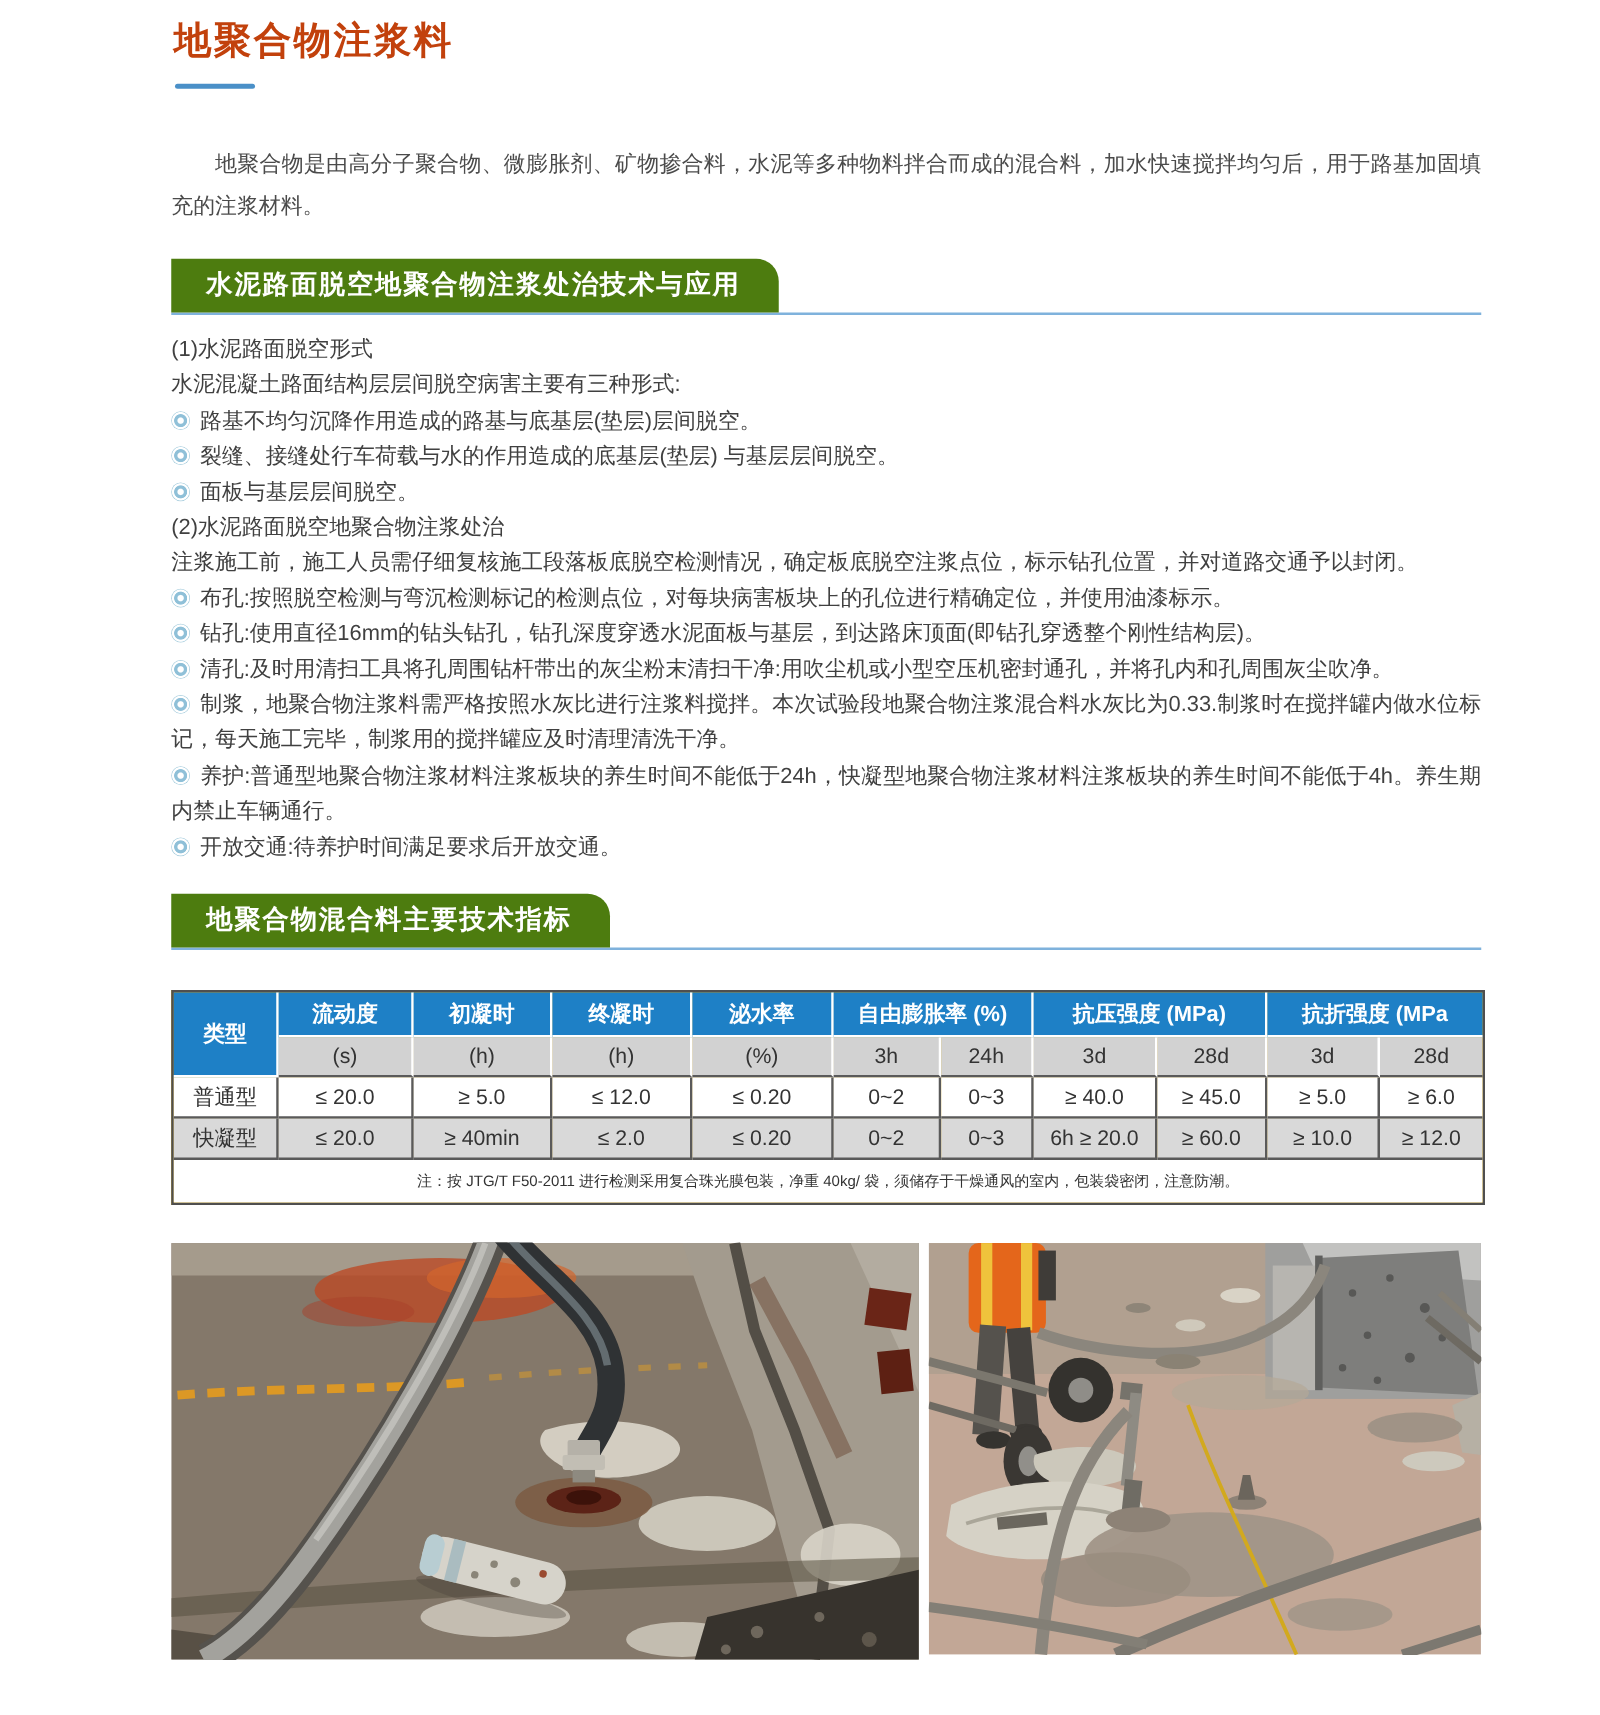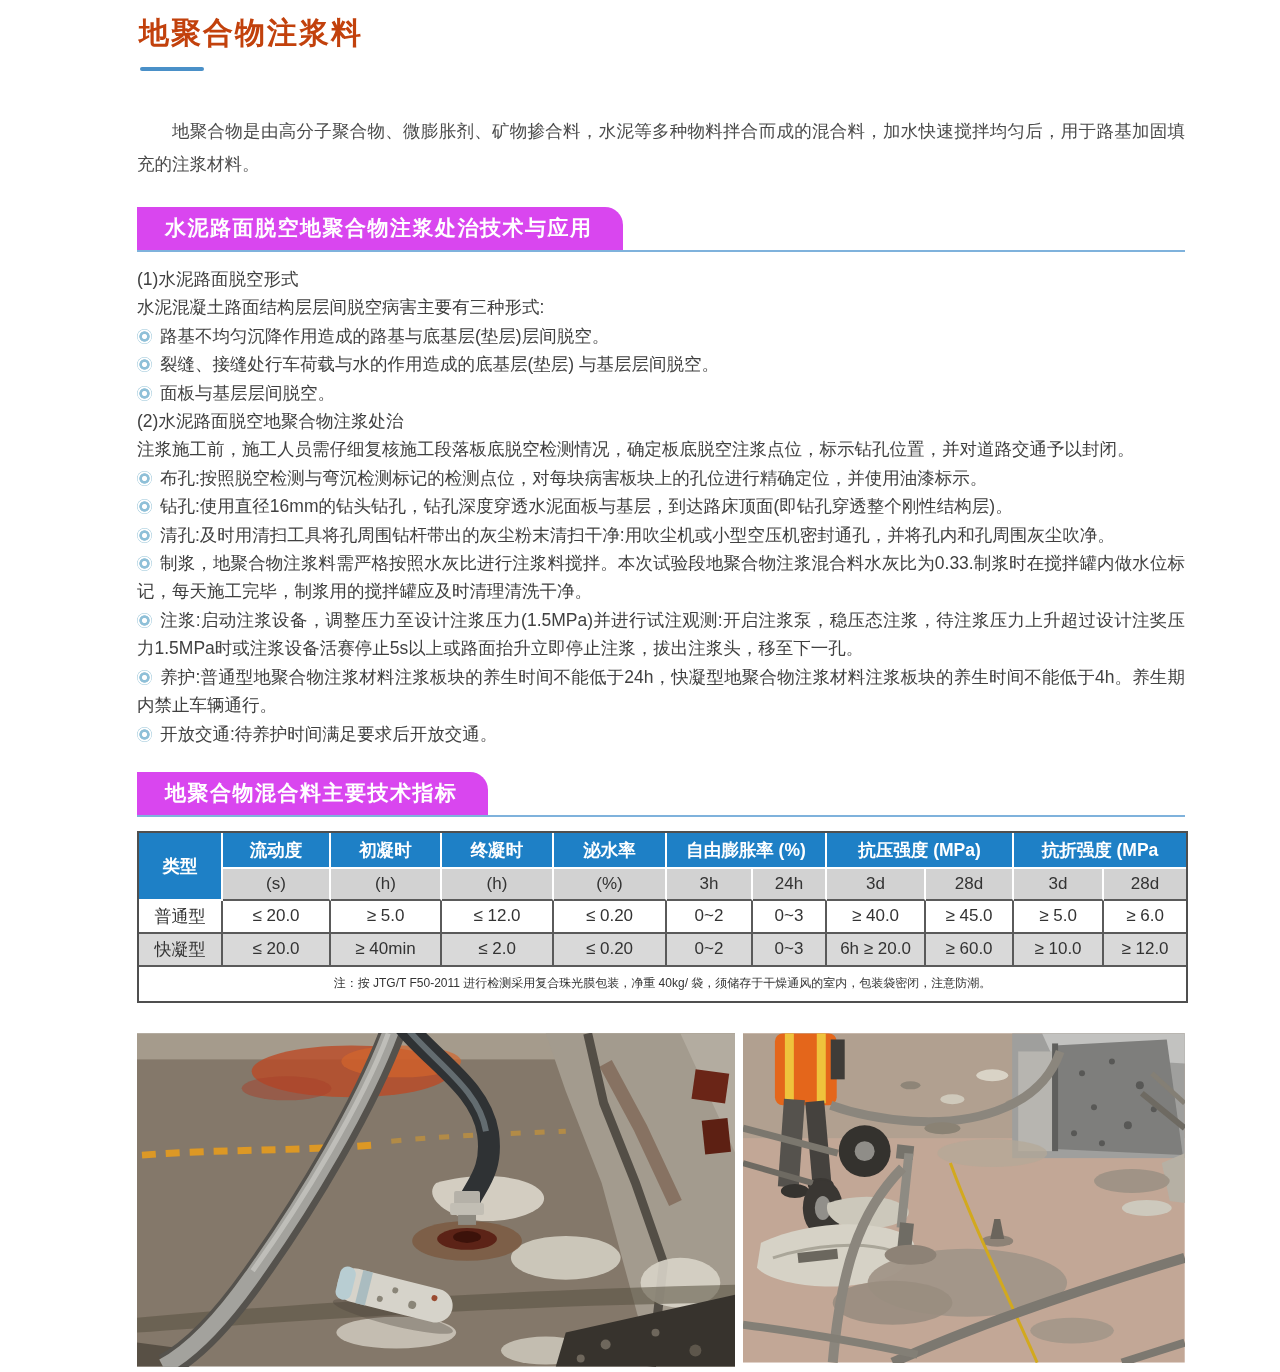--- a/index.html
+++ b/index.html
@@ -15,34 +15,34 @@
   }
   .title-underline{
     width:64px;height:4px;background:#4a90c8;border-radius:2px;margin:13px 0 0 3px;
   }
   .intro{
     margin:44px 0 0 0;font-size:17.5px;line-height:33px;color:#4b4b4b;
     text-indent:2em;text-align:justify;
   }
   .banner-wrap{border-bottom:2px solid #7fb2dc;margin-top:26px;line-height:0;}
   .banner{
-    display:inline-block;background:#d946ef;color:#ffffff;font-weight:bold;
+    display:inline-block;background:#4d7c0f;color:#ffffff;font-weight:bold;
     font-size:21px;line-height:26px;padding:8px 30px 9px 28px;
     border-radius:0 18px 0 0;letter-spacing:1.5px;
   }
   .body-text{margin-top:13px;font-size:17.5px;line-height:28.4px;color:#404040;text-align:justify;}
   .body-text p{margin:0;}
   .ring{
     display:inline-block;width:15px;height:15px;border-radius:50%;
     background:radial-gradient(circle,#ffffff 0 20%,#8fc0d8 28% 46%,#ffffff 52% 62%,#a9cede 68% 100%);
     vertical-align:-2px;margin-right:8px;
   }
   .spec-wrap{margin-top:24px;}
   table.spec{
-    margin-top:14px;border-collapse:separate;border-spacing:0;table-layout:fixed;
+    margin-top:32px;border-collapse:separate;border-spacing:0;table-layout:fixed;
     width:1047px;border:2px solid #4f4f4f;font-size:17px;color:#333333;background:#eab308;
   }
   .spec th,.spec td{
     border-right:2px solid #5a5a5a;border-bottom:2px solid #5a5a5a;
     text-align:center;padding:2px 2px;overflow:hidden;white-space:nowrap;
   }
   .spec tr th:last-child,.spec tr td:last-child{border-right:none;}
   .spec thead tr.hrow th{
     background:#1e80c6;color:#ffffff;font-weight:bold;height:30px;
     border-right-color:#ffffff;border-bottom-color:#ffffff;font-size:17.5px;
@@ -77,21 +77,20 @@
     <p><span>水泥混凝土路面结构层层间脱空病害主要有三种形式:</span></p>
     <p><span class="ring"></span><span>路基不均匀沉降作用造成的路基与底基层(垫层)层间脱空。</span></p>
     <p><span class="ring"></span><span>裂缝、接缝处行车荷载与水的作用造成的底基层(垫层) 与基层层间脱空。</span></p>
     <p><span class="ring"></span><span>面板与基层层间脱空。</span></p>
     <p><span>(2)水泥路面脱空地聚合物注浆处治</span></p>
     <p><span>注浆施工前，施工人员需仔细复核施工段落板底脱空检测情况，确定板底脱空注浆点位，标示钻孔位置，并对道路交通予以封闭。</span></p>
     <p><span class="ring"></span><span>布孔:按照脱空检测与弯沉检测标记的检测点位，对每块病害板块上的孔位进行精确定位，并使用油漆标示。</span></p>
     <p><span class="ring"></span><span>钻孔:使用直径16mm的钻头钻孔，钻孔深度穿透水泥面板与基层，到达路床顶面(即钻孔穿透整个刚性结构层)。</span></p>
     <p><span class="ring"></span><span>清孔:及时用清扫工具将孔周围钻杆带出的灰尘粉末清扫干净:用吹尘机或小型空压机密封通孔，并将孔内和孔周围灰尘吹净。</span></p>
     <p><span class="ring"></span><span>制浆，地聚合物注浆料需严格按照水灰比进行注浆料搅拌。本次试验段地聚合物注浆混合料水灰比为0.33.制浆时在搅拌罐内做水位标记，每天施工完毕，制浆用的搅拌罐应及时清理清洗干净。</span></p>
-    <p><span class="ring"></span><span>注浆:启动注浆设备，调整压力至设计注浆压力(1.5MPa)并进行试注观测:开启注浆泵，稳压态注浆，待注浆压力上升超过设计注奖压力1.5MPa时或注浆设备活赛停止5s以上或路面抬升立即停止注浆，拔出注浆头，移至下一孔。</span></p>
     <p><span class="ring"></span><span>养护:普通型地聚合物注浆材料注浆板块的养生时间不能低于24h，快凝型地聚合物注浆材料注浆板块的养生时间不能低于4h。养生期内禁止车辆通行。</span></p>
     <p><span class="ring"></span><span>开放交通:待养护时间满足要求后开放交通。</span></p>
   </div>
 
   <div class="banner-wrap spec-wrap">
     <div class="banner">地聚合物混合料主要技术指标</div>
   </div>
 
   <table class="spec">
     <colgroup>

